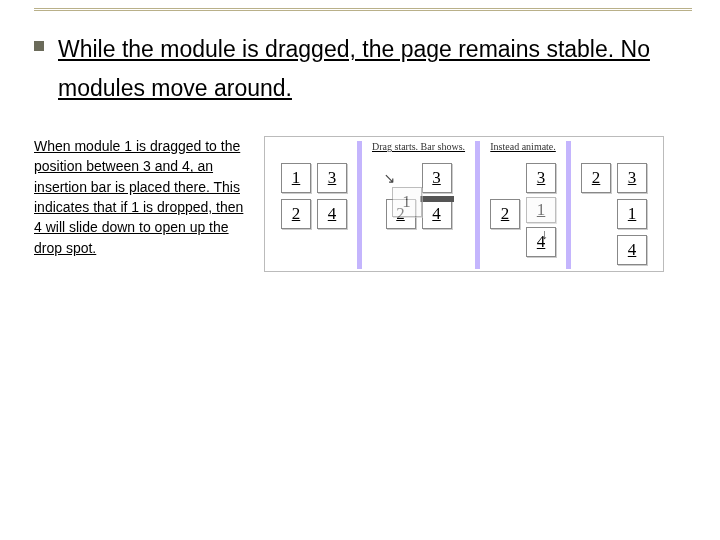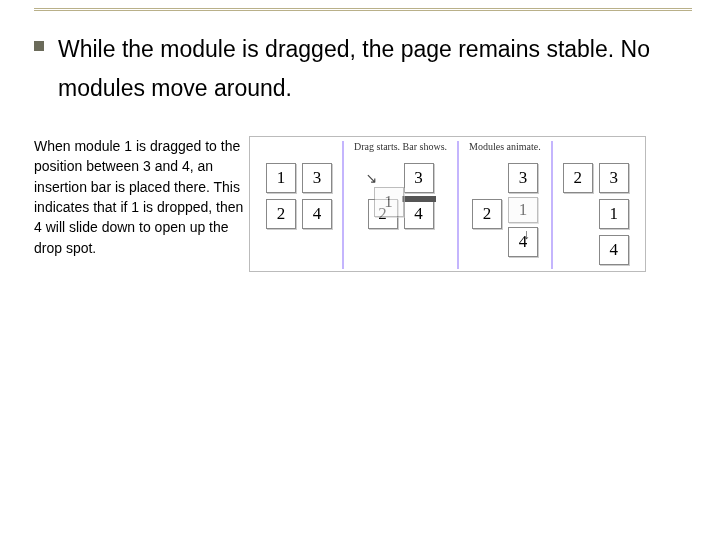--- a/index.html
+++ b/index.html
@@ -12,57 +12,57 @@
     position: relative;
     padding: 18px 28px 10px 34px;
   }
   .topbar {
     position: absolute;
     left: 34px; right: 28px; top: 8px;
     height: 3px;
     border-top: 1px solid #b9b089;
     border-bottom: 1px solid #b9b089;
   }
-  .content { padding-top: 12px; }
+  .content { padding-top: 12px; text-decoration: underline; }
   .bullet-item {
     display: flex;
     align-items: flex-start;
     margin-bottom: 18px;
   }
   .sq {
     width: 10px; height: 10px;
     background: #6b6b5a;
     margin-top: 11px;
     margin-right: 14px;
     flex-shrink: 0;
   }
   .btext {
     font-size: 23px;
     line-height: 1.7;
   }
   .lower {
     display: flex;
     margin-top: 28px;
-    gap: 5px;
+    gap: 20px;
     align-items: flex-start;
   }
   .caption {
     width: 210px;
     font-size: 14px;
     line-height: 1.45;
   }
   .diagram {
     border: 1px solid #bbb;
     background: #fff;
     padding: 4px 6px 2px 6px;
     display: flex;
     gap: 0;
   }
   .col {
-    border-left: 2px solid #c4b5fd;
+    border-left: 5px solid #c4b5fd;
     padding: 0 10px 4px 10px;
     display: flex;
     flex-direction: column;
     align-items: center;
     position: relative;
   }
   .col:first-child { border-left: none; }
   .col-label {
     font-family: Georgia, 'Times New Roman', serif;
     font-size: 10px;
@@ -146,21 +146,21 @@
             <div class="tile">3</div>
             <div class="tile">4</div>
             <div class="ibar" style="top:33px; left:-2px;"></div>
           </div>
           <span class="arrow" style="left:-2px; top:8px;">↘</span>
           <div class="tile ghost" style="left:6px; top:24px;">1</div>
         </div>
       </div>
 
       <div class="col">
-        <div class="col-label">Modules animate.</div>
+        <div class="col-label">Instead animate.</div>
         <div style="display:flex; gap:6px; position:relative;">
           <div class="gridc" style="padding-top:36px;">
             <div class="tile">2</div>
           </div>
           <div class="gridc" style="gap:4px;">
             <div class="tile">3</div>
             <div class="tile ghost" style="position:static; width:30px; height:26px;">1</div>
             <div class="tile">4</div>
           </div>
           <span class="arrow" style="right:8px; top:64px;">↓</span>

